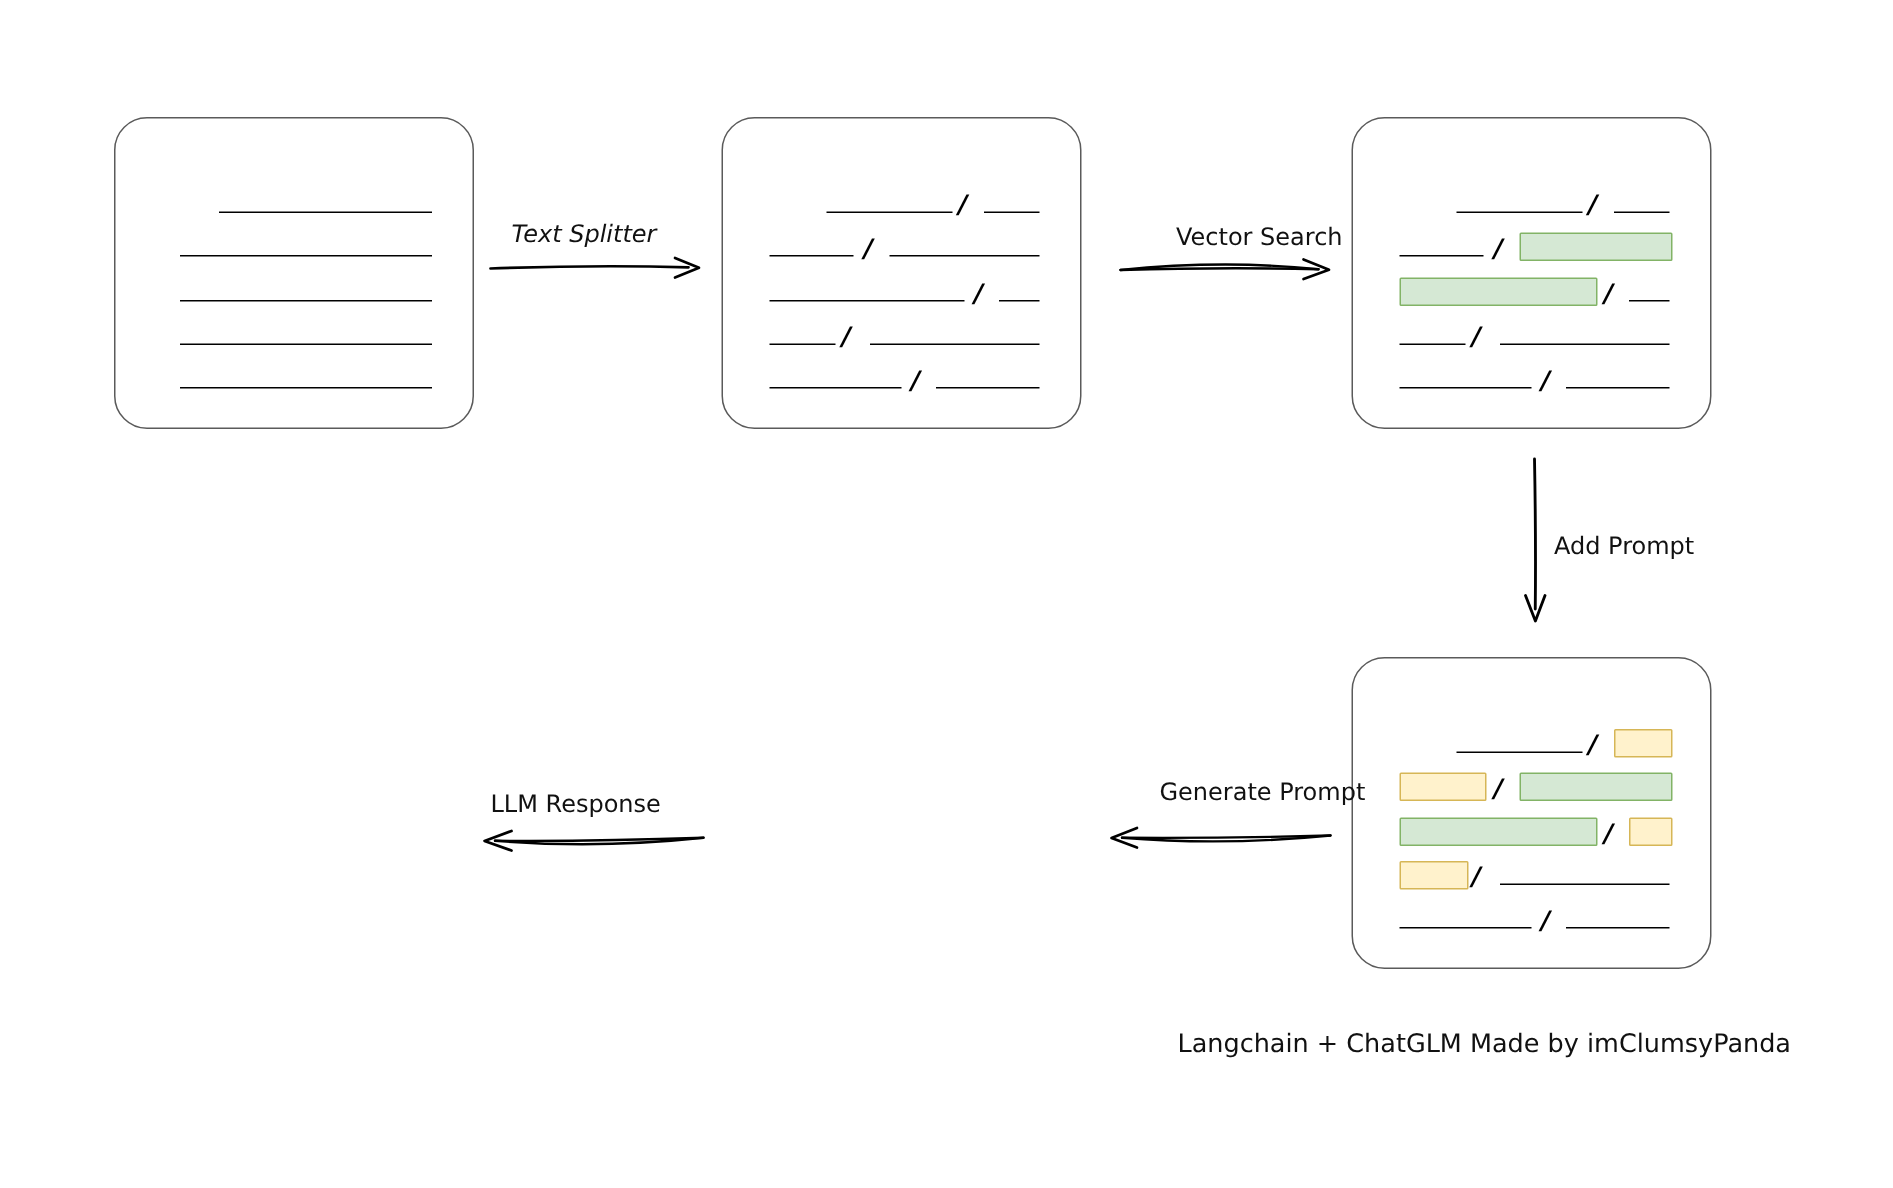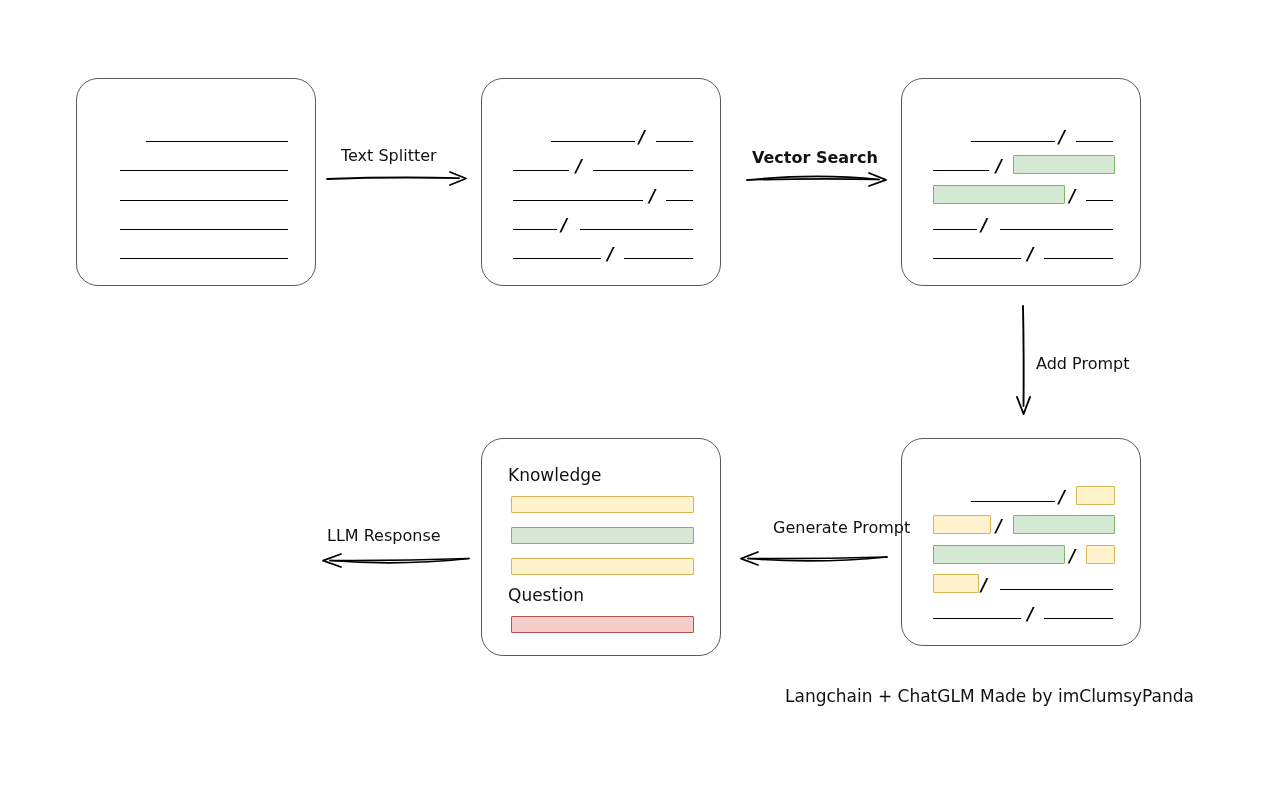--- a/index.html
+++ b/index.html
@@ -206,37 +206,29 @@
           <div class="seg" style="left: 40%; width: 54%;"></div>
         </div>
         <div class="line-row" style="top: 80%; height: 20%;">
           <div class="seg" style="left: 8%; width: 42%;"></div>
           <div class="slash" style="left: 53%;">/</div>
           <div class="seg" style="left: 61%; width: 33%;"></div>
         </div>
       </div>
   </div>
 
-  <div class="node" style="left:481px; top:438px; width:240px; height:218px;">
-    <div class="node-label" style="left:26px; top:26px;">Knowledge</div>
-    <div class="bar yellow" style="left:29px; top:57px; width:183px;"></div>
-    <div class="bar green" style="left:29px; top:88px; width:183px;"></div>
-    <div class="bar yellow" style="left:29px; top:119px; width:183px;"></div>
-    <div class="node-label" style="left:26px; top:146px;">Question</div>
-    <div class="bar red" style="left:29px; top:177px; width:183px;"></div>
-  </div>
-
-
-  <div class="edge-label" style="left:341px; top:146px;">Text Splitter</div>
+
+
+  <div class="edge-label" style="left:341px; top:146px;font-style:italic;">Text Splitter</div>
   <svg class="arrow-svg" style="left:326px; top:168px;" width="144" height="22" viewBox="0 0 144 22">
     <path d="M1 11 Q 70 8.5 133 10.2" fill="none" stroke="#000" stroke-width="1.8" stroke-linecap="round"></path>
     <path d="M124 4 L 140 10.5 L 124 17" fill="none" stroke="#000" stroke-width="1.8" stroke-linejoin="round" stroke-linecap="round"></path>
   </svg>
 
-  <div class="edge-label" style="left:752px; top:148px;font-weight:bold;">Vector Search</div>
+  <div class="edge-label" style="left:784px; top:148px;">Vector Search</div>
   <svg class="arrow-svg" style="left:746px; top:168px;" width="144" height="22" viewBox="0 0 144 22">
     <path d="M1 12 Q 70 5 133 11.5" fill="none" stroke="#000" stroke-width="1.6" stroke-linecap="round"></path>
     <path d="M1 12 Q 70 10 133 11.5" fill="none" stroke="#000" stroke-width="1.6" stroke-linecap="round"></path>
     <path d="M123 5 L 140 11.8 L 123 18" fill="none" stroke="#000" stroke-width="1.8" stroke-linejoin="round" stroke-linecap="round"></path>
   </svg>
 
   <div class="edge-label" style="left:1036px; top:354px;">Add Prompt</div>
   <svg class="arrow-svg" style="left:1012px; top:305px;" width="24" height="112" viewBox="0 0 24 112">
     <path d="M11 1 Q 12 55 11.5 101" fill="none" stroke="#000" stroke-width="1.9" stroke-linecap="round"></path>
     <path d="M5 92 L 11.6 109 L 18 92" fill="none" stroke="#000" stroke-width="1.9" stroke-linejoin="round" stroke-linecap="round"></path>

